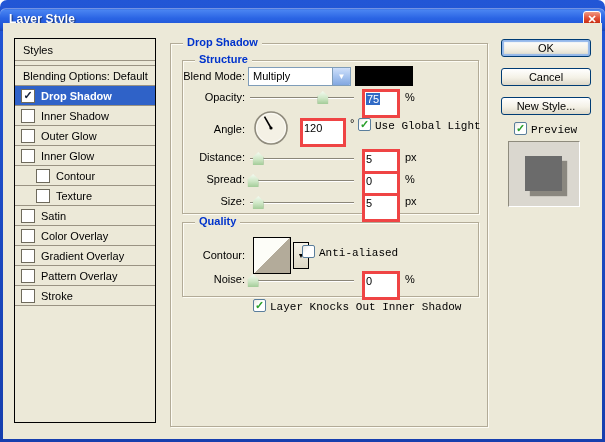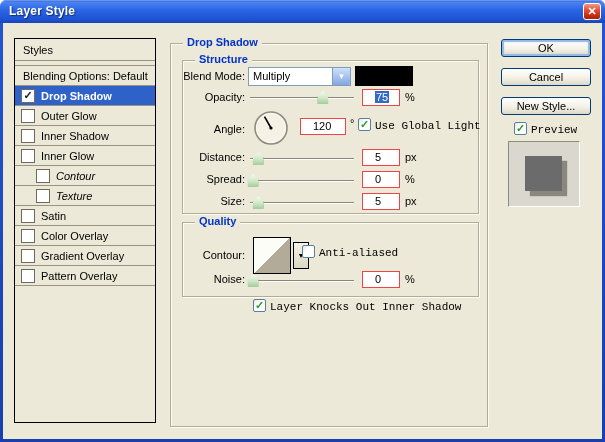--- a/index.html
+++ b/index.html
@@ -1,54 +1,54 @@
 <!DOCTYPE html>
 <html><head>
 <meta charset="utf-8">
 <style>
   html,body{margin:0;padding:0;background:#fff;}
   body{width:605px;height:442px;overflow:hidden;font-family:"Liberation Sans",sans-serif;-webkit-font-smoothing:antialiased;}
   .window{position:absolute;left:0;top:0;width:605px;height:442px;
     background:linear-gradient(180deg,#2256d6,#173fae);border-radius:7px 7px 0 0;}
-  .titlebar{position:absolute;left:0;top:0;right:0;height:23px;border-radius:6px 6px 0 0;
+  .titlebar{position:absolute;left:0;top:8px;right:0;height:23px;border-radius:6px 6px 0 0;
     background:linear-gradient(180deg,#1c47c8 0%,#4a85f2 8%,#2a64e4 45%,#1e52d2 85%,#1a46b4 100%);
     box-shadow:inset 0 1px 0 rgba(255,255,255,.35);}
   .title-text{position:absolute;left:9px;top:4px;color:#fff;font-size:12px;font-weight:bold;
     text-shadow:1px 1px 1px rgba(0,0,0,.5);letter-spacing:.2px;}
   .close-btn{position:absolute;right:4px;top:3px;width:18px;height:17px;border:1px solid #fff;border-radius:3px;
     background:linear-gradient(180deg,#f09a84 0%,#e35037 40%,#c22a0e 80%,#a82408 100%);
     color:#fff;font-size:11px;font-weight:bold;text-align:center;line-height:15px;box-sizing:border-box;cursor:pointer;}
   .body{position:absolute;left:3px;right:3px;top:23px;bottom:3px;background:#ece9d8;overflow:hidden;}
 
   
   .styles-list{position:absolute;left:11px;top:15px;width:142px;height:385px;border:1px solid #000;
     background:#ece9d8;box-sizing:border-box;}
   .list-row{height:20px;display:flex;align-items:center;border-bottom:1px solid #9a9383;font-size:11px;color:#000;
     padding-left:6px;box-sizing:border-box;cursor:default;}
   .list-row.row-plain{padding-left:8px;}
   .row-styles{height:22px;}
   .header-gap{height:4px;border-bottom:1px solid #9a9383;}
-  .list-row.indent{padding-left:21px;font-style:italic;}
+  .list-row.indent{padding-left:21px;}
   .list-row.selected{background:#2f62c8;color:#fff;font-weight:bold;}
   .cb-list{width:12px;height:12px;background:#fff;border:1px solid #6e6a5c;margin-right:6px;flex:0 0 auto;
     font-size:11px;line-height:11px;text-align:center;color:#14203a;font-weight:bold;}
   .cb-list.checked::after{content:"✓";}
 
   
   .groupbox{position:absolute;border:1px solid #b2ab97;box-shadow:1px 1px 0 #fdfcf4, inset 1px 1px 0 #fdfcf4;}
   .group-label{position:absolute;top:-8px;left:12px;background:#ece9d8;padding:0 4px;font-size:11px;
     font-weight:bold;color:#0033cc;}
   .outer-box{left:167px;top:20px;width:316px;height:382px;}
   .struct-box{left:179px;top:37px;width:295px;height:152px;}
   .quality-box{left:179px;top:199px;width:295px;height:73px;}
 
   .flabel{position:absolute;left:160px;width:82px;text-align:right;font-size:11px;color:#000;}
   .unit{position:absolute;font-size:11px;color:#000;}
-  .tf{position:absolute;left:359px;width:38px;height:17px;background:#fff;border:1px solid #ef4444;
-    box-sizing:border-box;font-size:11px;line-height:15px;padding-left:12px;color:#000;}
+  .tf{position:absolute;left:359px;width:38px;height:29px;background:#fff;border:3px solid #ef4444;
+    box-sizing:border-box;font-size:11px;line-height:15px;padding-left:1px;color:#000;}
   .sel-text{background:#316ac5;color:#fff;padding:0 1px;}
 
   
   .combo{position:absolute;left:245px;top:44px;width:103px;height:19px;background:#fff;border:1px solid #7f9db9;
     box-sizing:border-box;display:flex;cursor:pointer;}
   .combo-text{flex:1;font-size:11px;line-height:17px;padding-left:4px;color:#000;overflow:hidden;}
   .combo-btn{width:17px;height:100%;background:linear-gradient(180deg,#cfe0fa 0%,#a7c4ef 50%,#82a7e0 100%);
     border-left:1px solid #7f9db9;display:flex;align-items:center;justify-content:center;
     color:#fff;font-size:8px;border-radius:0 1px 1px 0;}
   .swatch{position:absolute;left:352px;top:43px;width:58px;height:20px;background:#000;cursor:pointer;}
@@ -109,28 +109,28 @@
         <div class="header-gap"></div>
         <div class="list-row row-plain">
           <span>Blending Options: Default</span>
         </div>
         <div class="list-row selected">
           <span class="cb-list checked"></span>
           <span>Drop Shadow</span>
         </div>
         <div class="list-row">
           <span class="cb-list"></span>
+          <span>Inner Shadow</span>
+        </div>
+        <div class="list-row">
+          <span class="cb-list"></span>
           <span>Outer Glow</span>
         </div>
         <div class="list-row">
           <span class="cb-list"></span>
-          <span>Inner Shadow</span>
-        </div>
-        <div class="list-row">
-          <span class="cb-list"></span>
           <span>Inner Glow</span>
         </div>
         <div class="list-row indent">
           <span class="cb-list"></span>
           <span>Contour</span>
         </div>
         <div class="list-row indent">
           <span class="cb-list"></span>
           <span>Texture</span>
         </div>
@@ -142,20 +142,24 @@
           <span class="cb-list"></span>
           <span>Color Overlay</span>
         </div>
         <div class="list-row">
           <span class="cb-list"></span>
           <span>Gradient Overlay</span>
         </div>
         <div class="list-row">
           <span class="cb-list"></span>
           <span>Pattern Overlay</span>
+        </div>
+        <div class="list-row">
+          <span class="cb-list"></span>
+          <span>Stroke</span>
         </div>
       </div>
 
     <div class="groupbox outer-box">
       <span class="group-label">Drop Shadow</span>
     </div>
 
     <div class="groupbox struct-box">
       <span class="group-label">Structure</span>
     </div>

